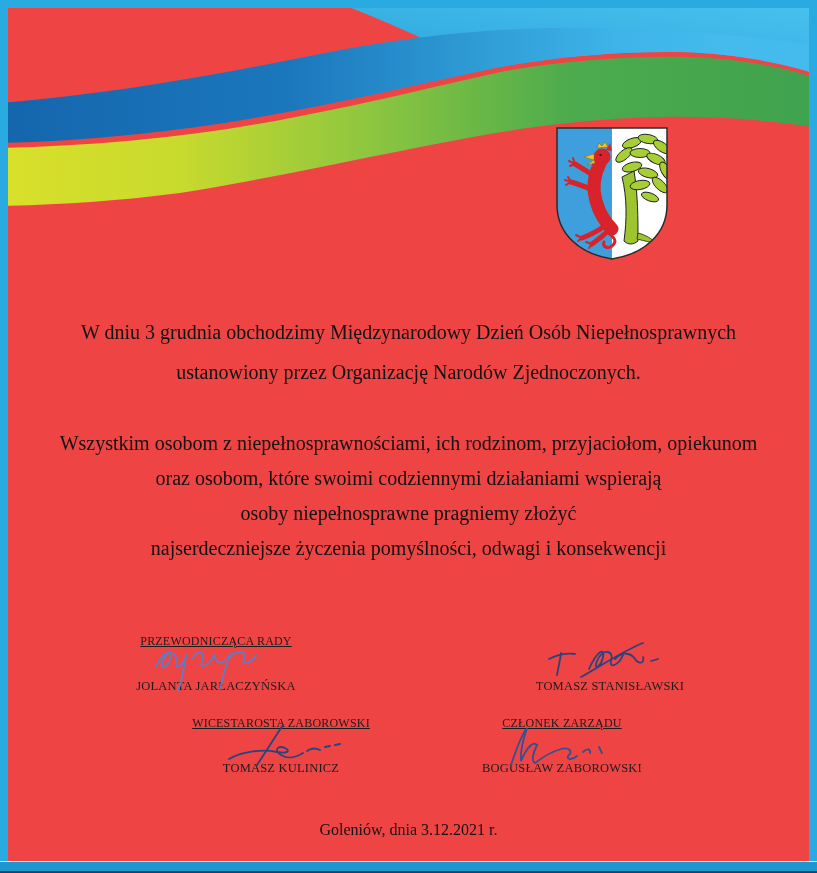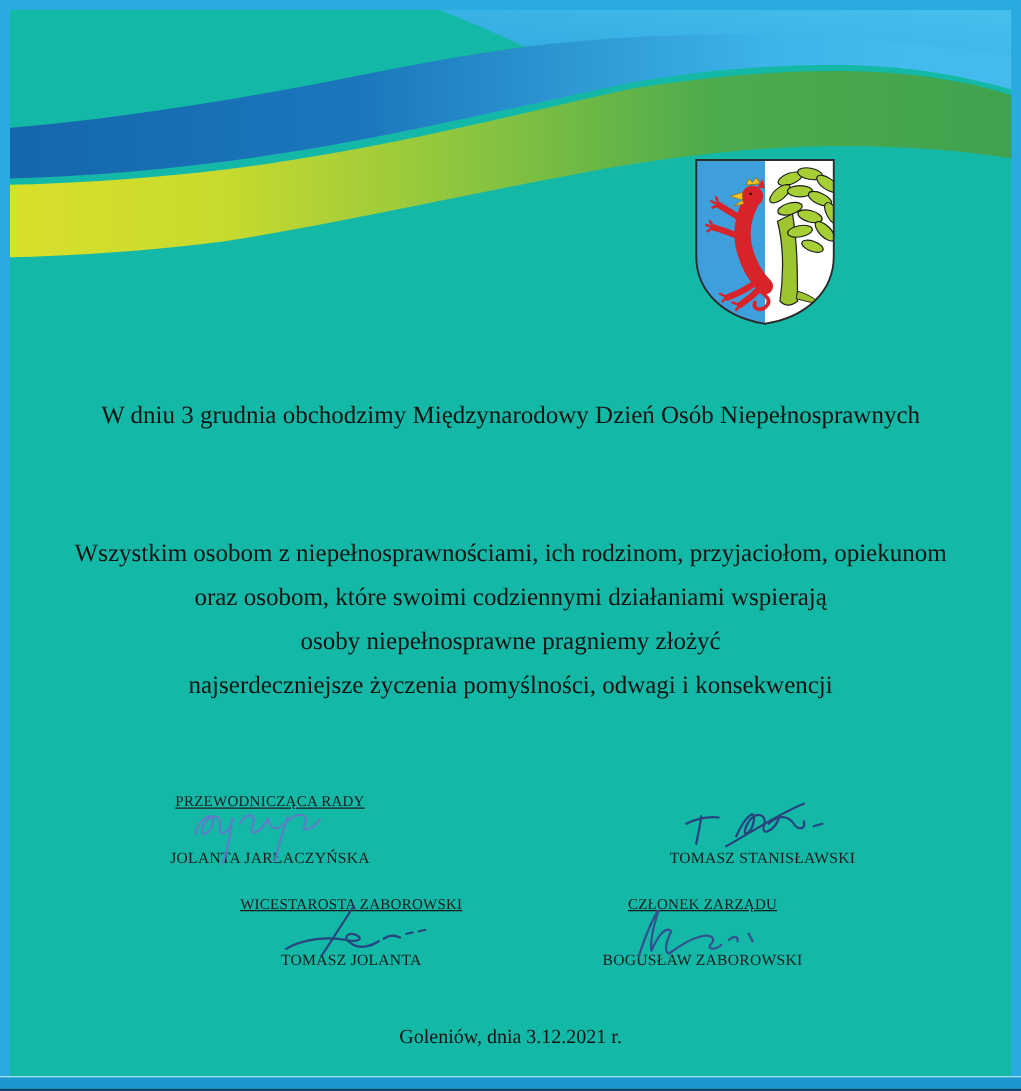--- a/index.html
+++ b/index.html
@@ -1,18 +1,18 @@
 <!DOCTYPE html>
 <html><head>
 <meta charset="utf-8">
 <style>
   html,body{margin:0;padding:0;background:#e8e8e8;}
   .page{
     position:relative;width:817px;height:873px;margin:0 auto;
-    background:#14b8a6;overflow:hidden;
+    background:#ef4444;overflow:hidden;
     font-family:"Liberation Serif","DejaVu Serif",serif;color:#111;
   }
   .hdr-svg{position:absolute;top:0;left:0;width:817px;height:300px;display:block;}
   .arms{position:absolute;left:548px;top:121px;width:128px;height:142px;}
   .para{position:absolute;left:28px;right:28px;text-align:center;color:#121212;}
   .p1{top:312px;font-size:20px;line-height:40px;}
   .p2{top:402px;font-size:20px;line-height:35px;margin-top:24px;}
   .para div{white-space:nowrap;}
   .sig{position:absolute;width:300px;height:66px;text-align:center;color:#1c1c1c;}
   .sig .t{font-size:12px;line-height:16px;letter-spacing:.2px;text-decoration:underline;}
@@ -101,20 +101,21 @@
         <path d="M46,33 L36,36 L46,39 Z" fill="#F7C523" stroke="#8a6a00" stroke-width="0.5"></path>
         <path d="M46,39 L39,44 L47,42 Z" fill="#F7C523" stroke="#8a6a00" stroke-width="0.5"></path>
         <circle cx="52.5" cy="34" r="1.1" fill="#3a0d0d"></circle>
       </g>
     </g>
     <path d="M9,7 L119,7 L119,84 C119,113 96,133 64,138 C32,133 9,113 9,84 Z" fill="none" stroke="#2b2b2b" stroke-width="1.5"></path>
   </svg>
 
   <div class="para p1">
     <div>W dniu 3 grudnia obchodzimy Międzynarodowy Dzień Osób Niepełnosprawnych</div>
+    <div>ustanowiony przez Organizację Narodów Zjednoczonych.</div>
   </div>
 
   <div class="para p2">
     <div>Wszystkim osobom z niepełnosprawnościami, ich rodzinom, przyjaciołom, opiekunom</div>
     <div>oraz osobom, które swoimi codziennymi działaniami wspierają</div>
     <div>osoby niepełnosprawne pragniemy złożyć</div>
     <div>najserdeczniejsze życzenia pomyślności, odwagi i konsekwencji</div>
   </div>
 
   <div class="sig sig1">
@@ -139,21 +140,21 @@
         <path d="M54,28 C62,10 70,6 68,16 C66,26 58,30 62,20 C68,6 80,10 76,20 C74,28 84,24 88,14"></path>
         <path d="M80,18 C88,10 96,12 100,18 C104,24 110,22 108,16"></path>
         <path d="M46,36 C64,26 88,10 108,2"></path>
         <path d="M116,20 l7,-2"></path>
       </g>
     </svg>
   </div>
 
   <div class="sig sig3">
     <div class="t">WICESTAROSTA ZABOROWSKI</div>
-    <div class="n">TOMASZ JOLANTA</div>
+    <div class="n">TOMASZ KULINICZ</div>
     <svg width="140" height="48" viewBox="0 0 140 48" aria-hidden="true">
       <g fill="none" stroke="#27447E" stroke-width="1.8" stroke-linecap="round">
         <path d="M72,2 C64,14 54,30 46,42"></path>
         <path d="M18,36 C32,28 52,26 66,29 C76,31 80,28 74,25 C66,22 62,28 72,33 C78,36 86,34 92,30"></path>
         <path d="M96,28 c4,-3 9,-3 13,-1"></path>
         <path d="M114,24 l5,-1 M124,22 l5,-1"></path>
       </g>
     </svg>
   </div>
 

